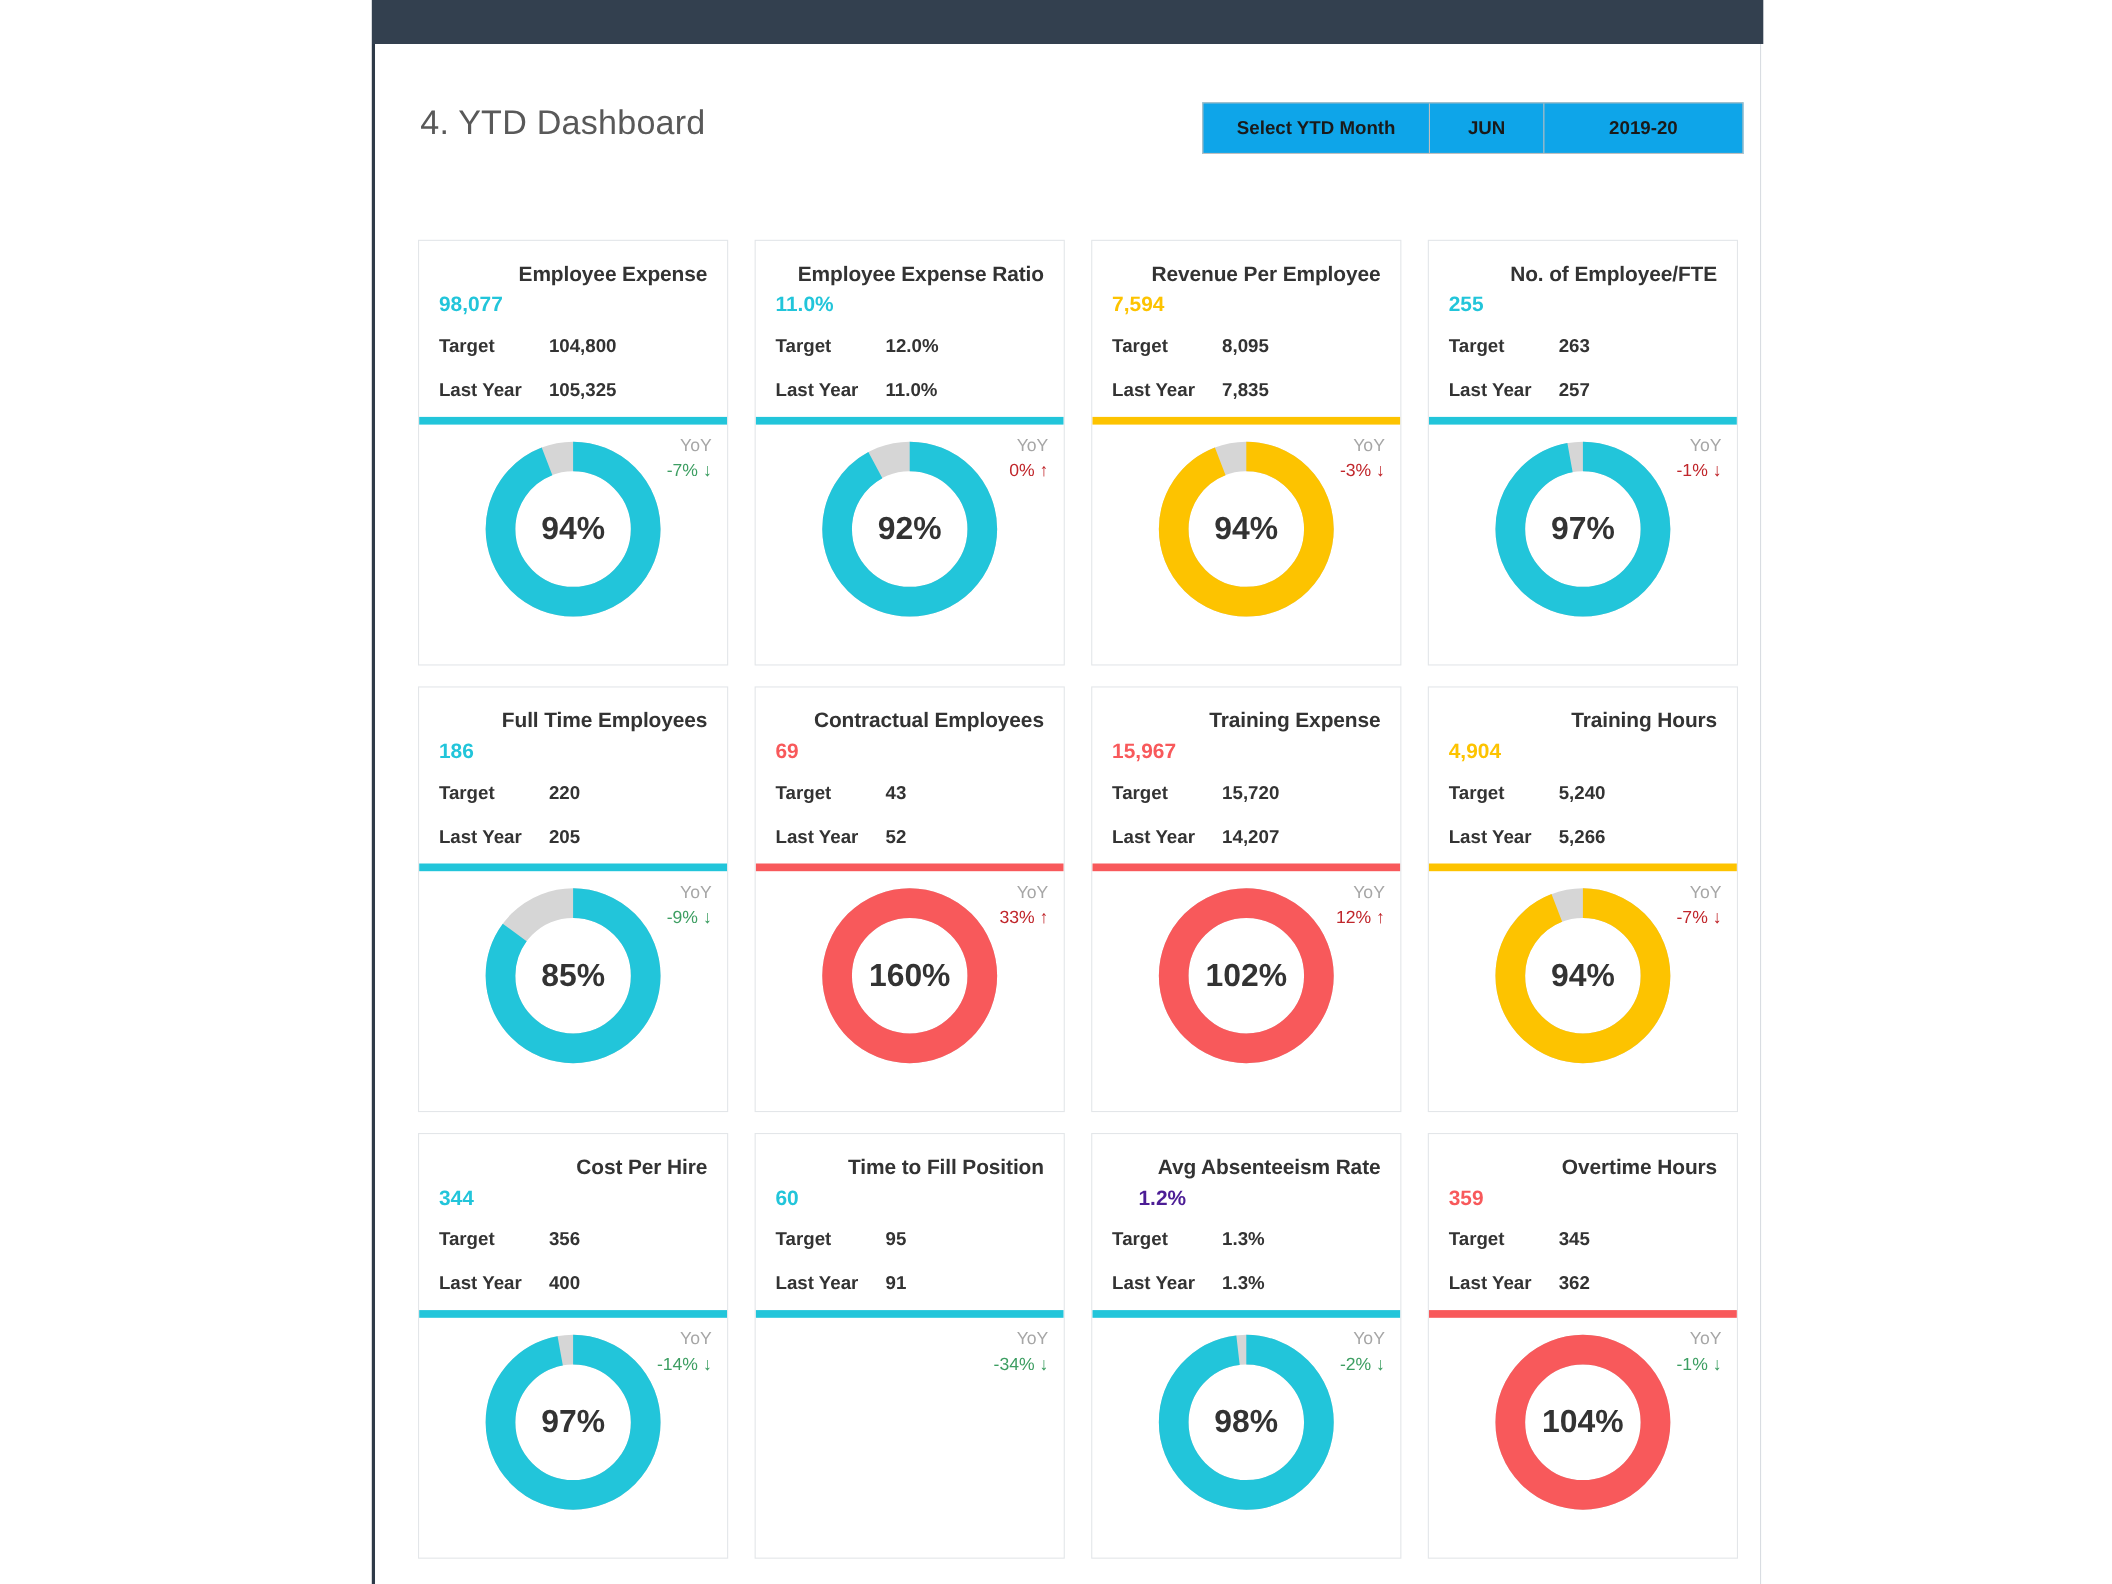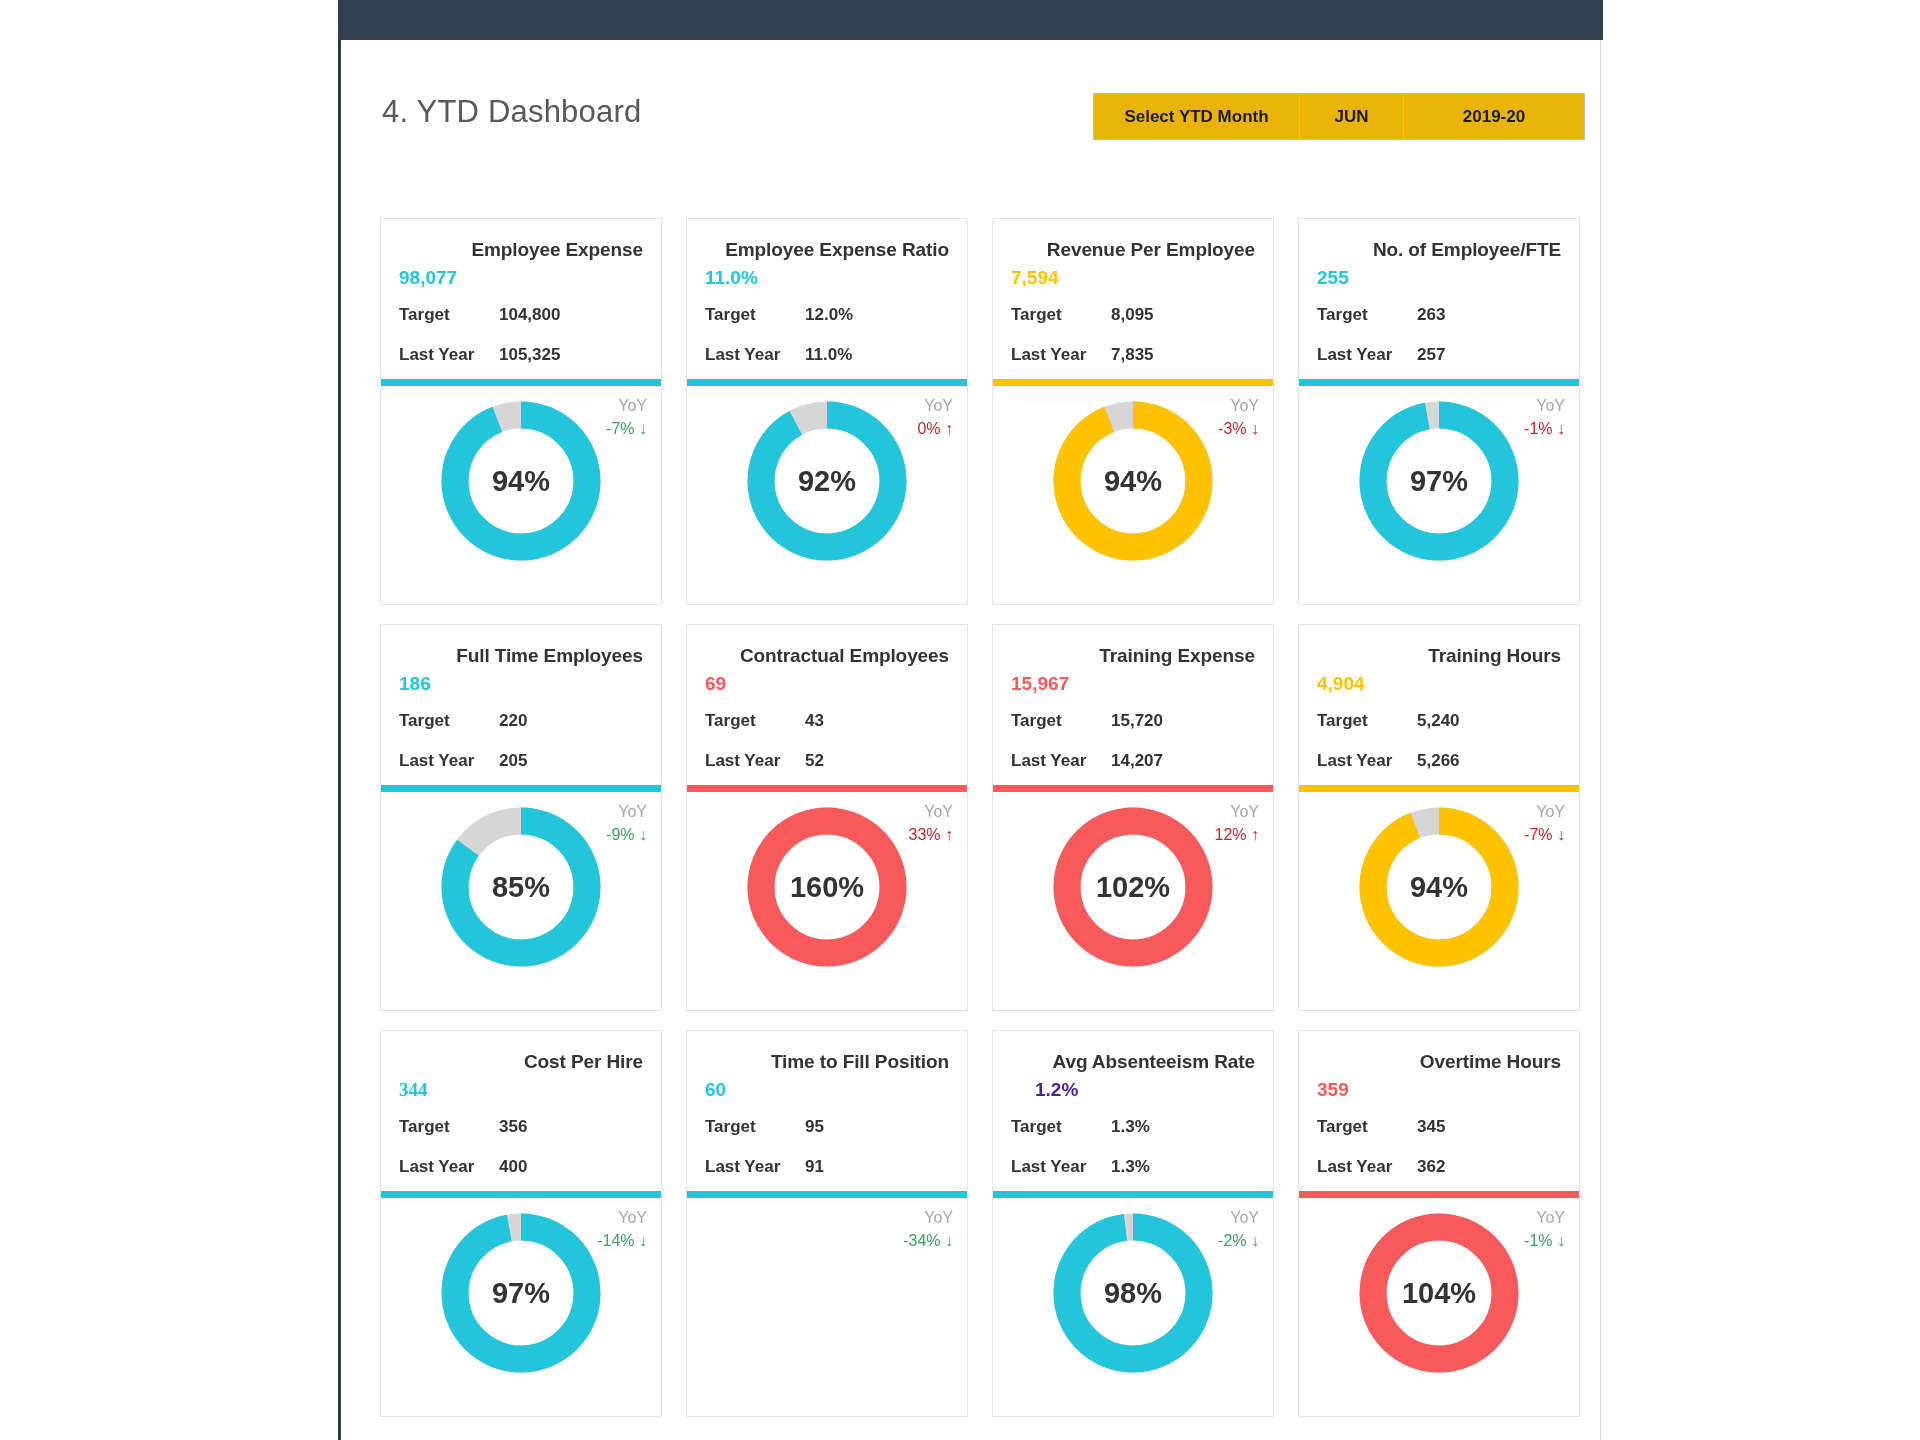--- a/index.html
+++ b/index.html
@@ -64,21 +64,21 @@
     letter-spacing: 0.2px;
     white-space: nowrap;
   }
 
   .selector {
     position: absolute;
     left: 1093px;
     top: 93px;
     display: flex;
     border: 1px solid #bfbfbf;
-    background: #eab308;
+    background: #0ea5e9;
     height: 45px;
   }
   .selector .cell {
     display: flex;
     align-items: center;
     justify-content: center;
     font-size: 17px;
     font-weight: bold;
     color: #1a1a1a;
     border-right: 1px solid #bfbfbf;
@@ -439,21 +439,21 @@
               <circle cx="89" cy="89" r="66" fill="none" stroke="#d6d6d6" stroke-width="27"></circle>
               <circle cx="89" cy="89" r="66" fill="none" stroke="#fdc300" stroke-width="27" stroke-dasharray="389.8088164574215 25.881413816431184" transform="rotate(-90 89 89)"></circle>
             </svg>
             <div class="donut-center">94%</div>
           </div>
         </div>
       </div>
       <div class="card">
         <div class="card-head">
           <div class="kpi-title">Cost Per Hire</div>
-          <div class="kpi-value" style="color: rgb(34, 197, 218); font-family: Liberation Serif, serif;">344</div>
+          <div class="kpi-value" style="color: rgb(34, 197, 218);">344</div>
           <div class="kpi-row">
             <span class="lbl">Target</span>
             <span class="val">356</span>
           </div>
           <div class="kpi-row">
             <span class="lbl">Last Year</span>
             <span class="val">400</span>
           </div>
         </div>
         <div class="accent-bar" style="background: rgb(34, 197, 218);"></div>

